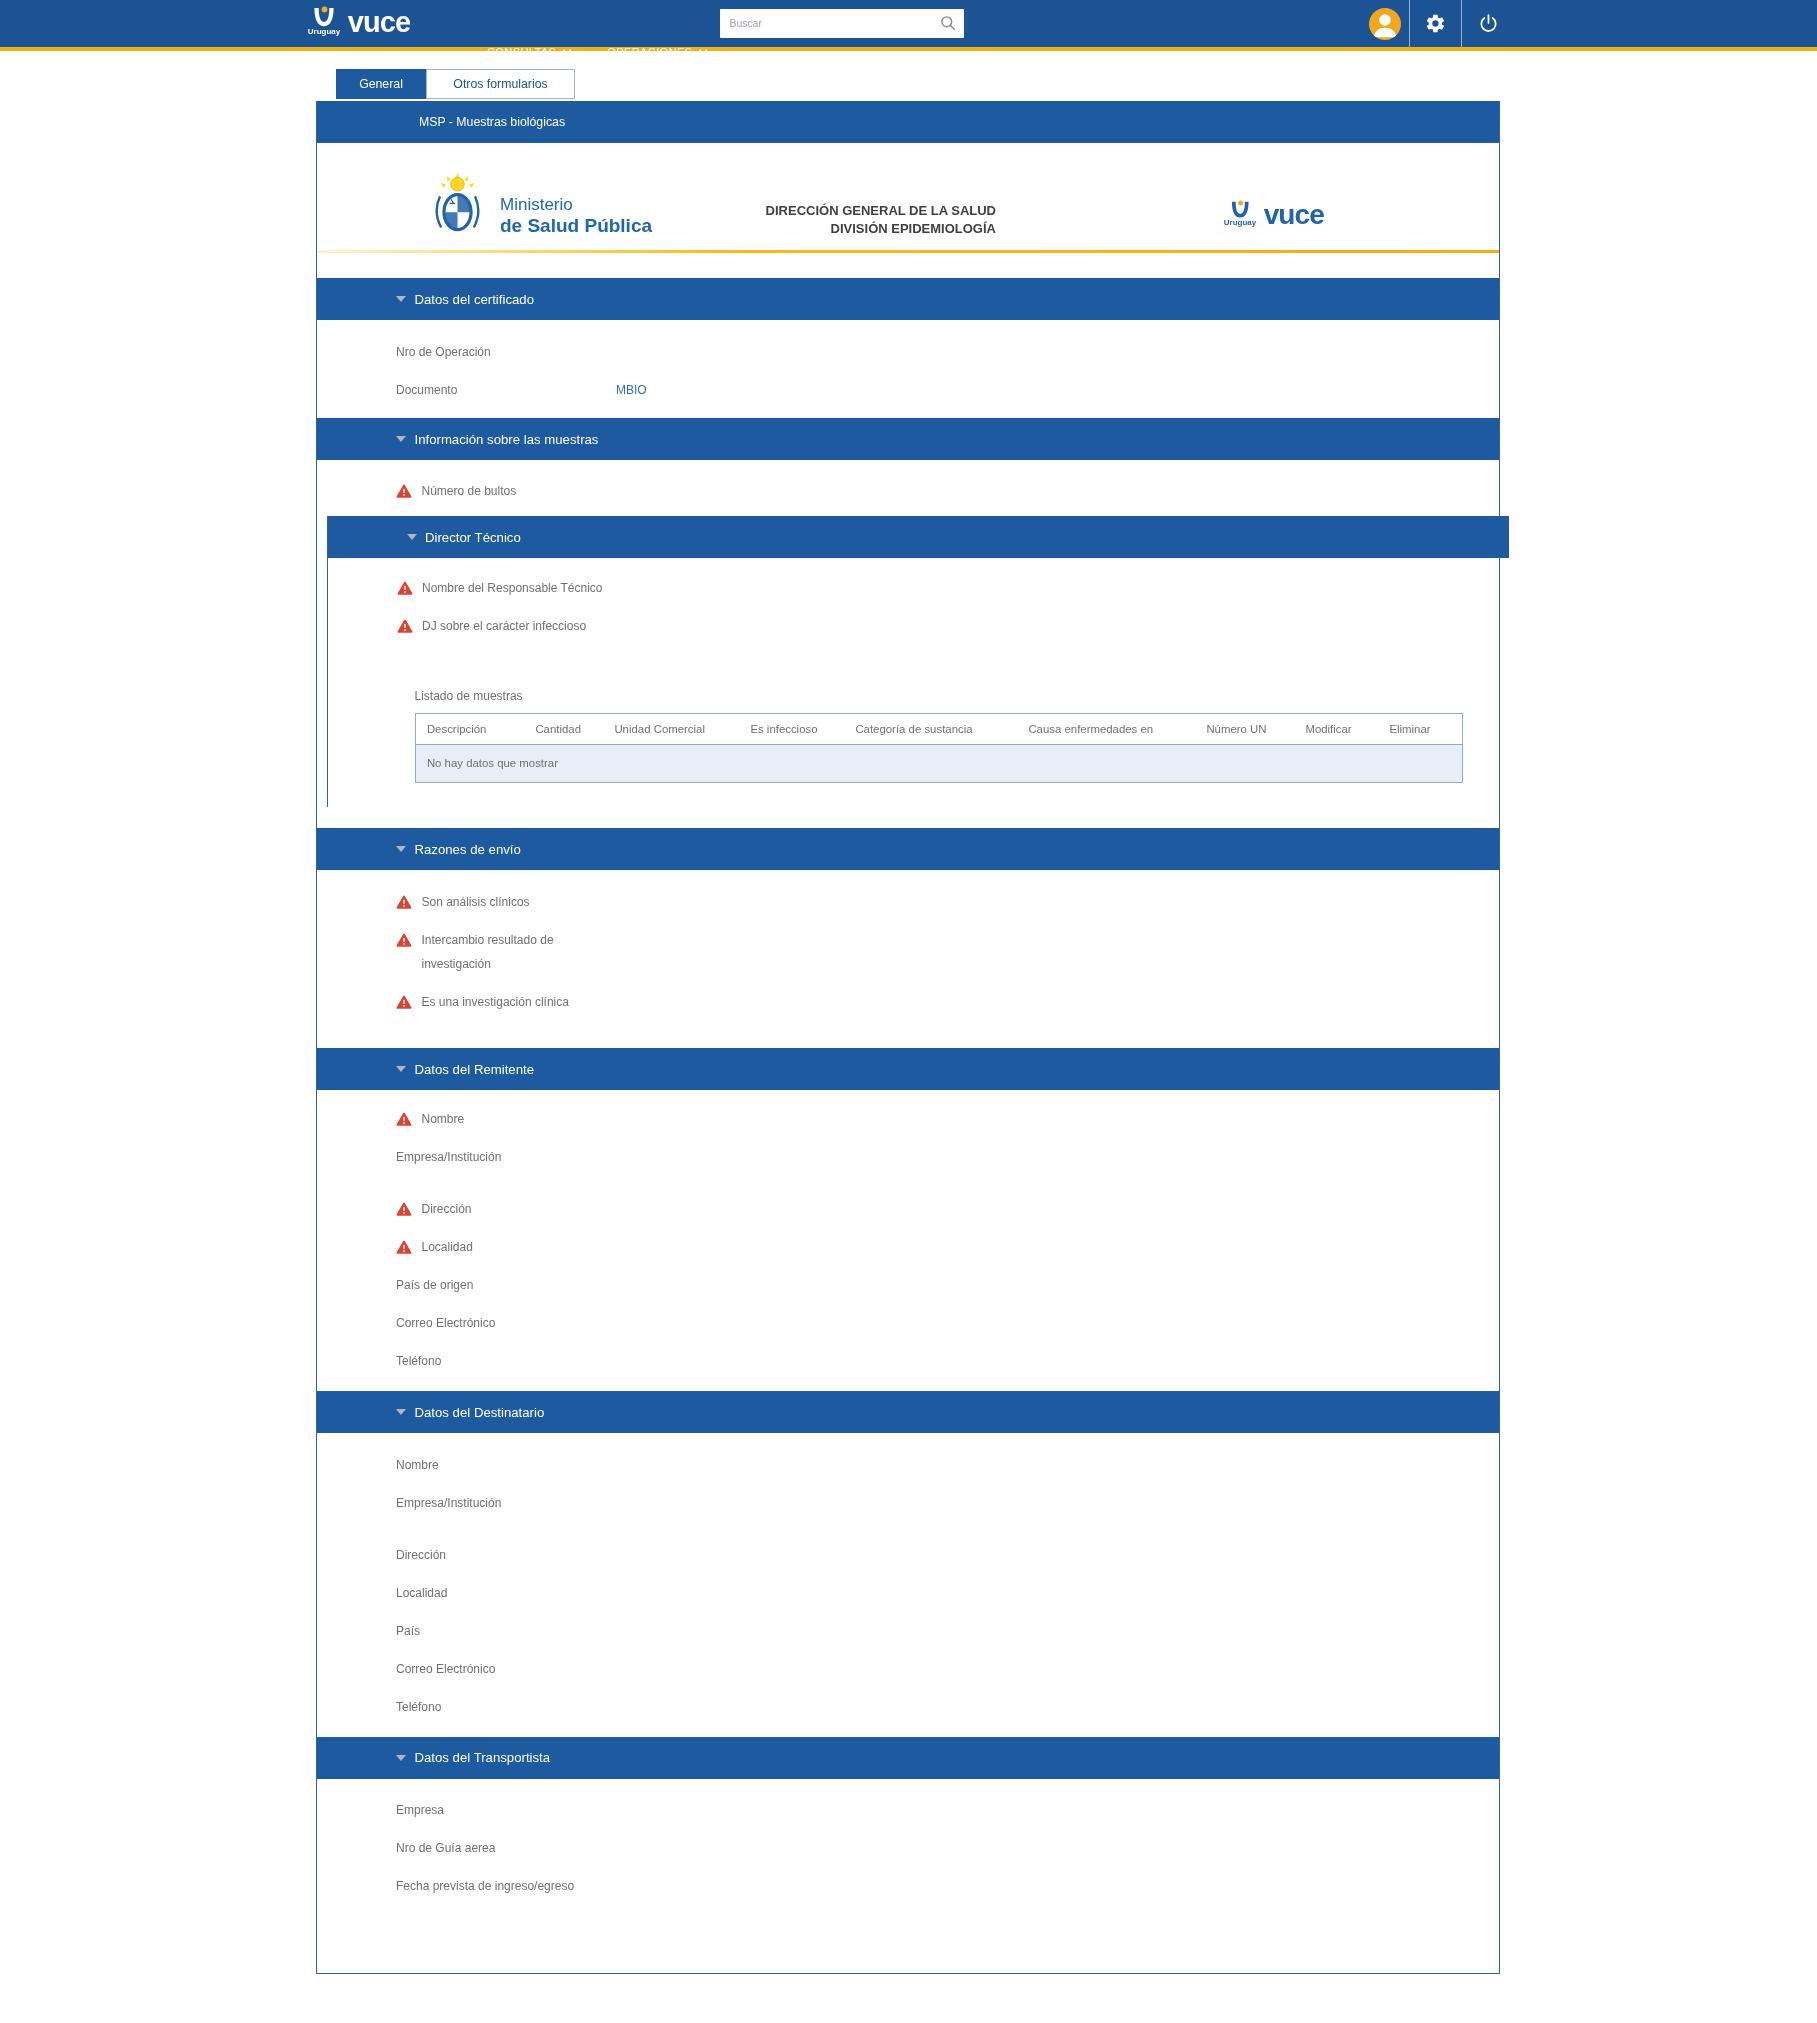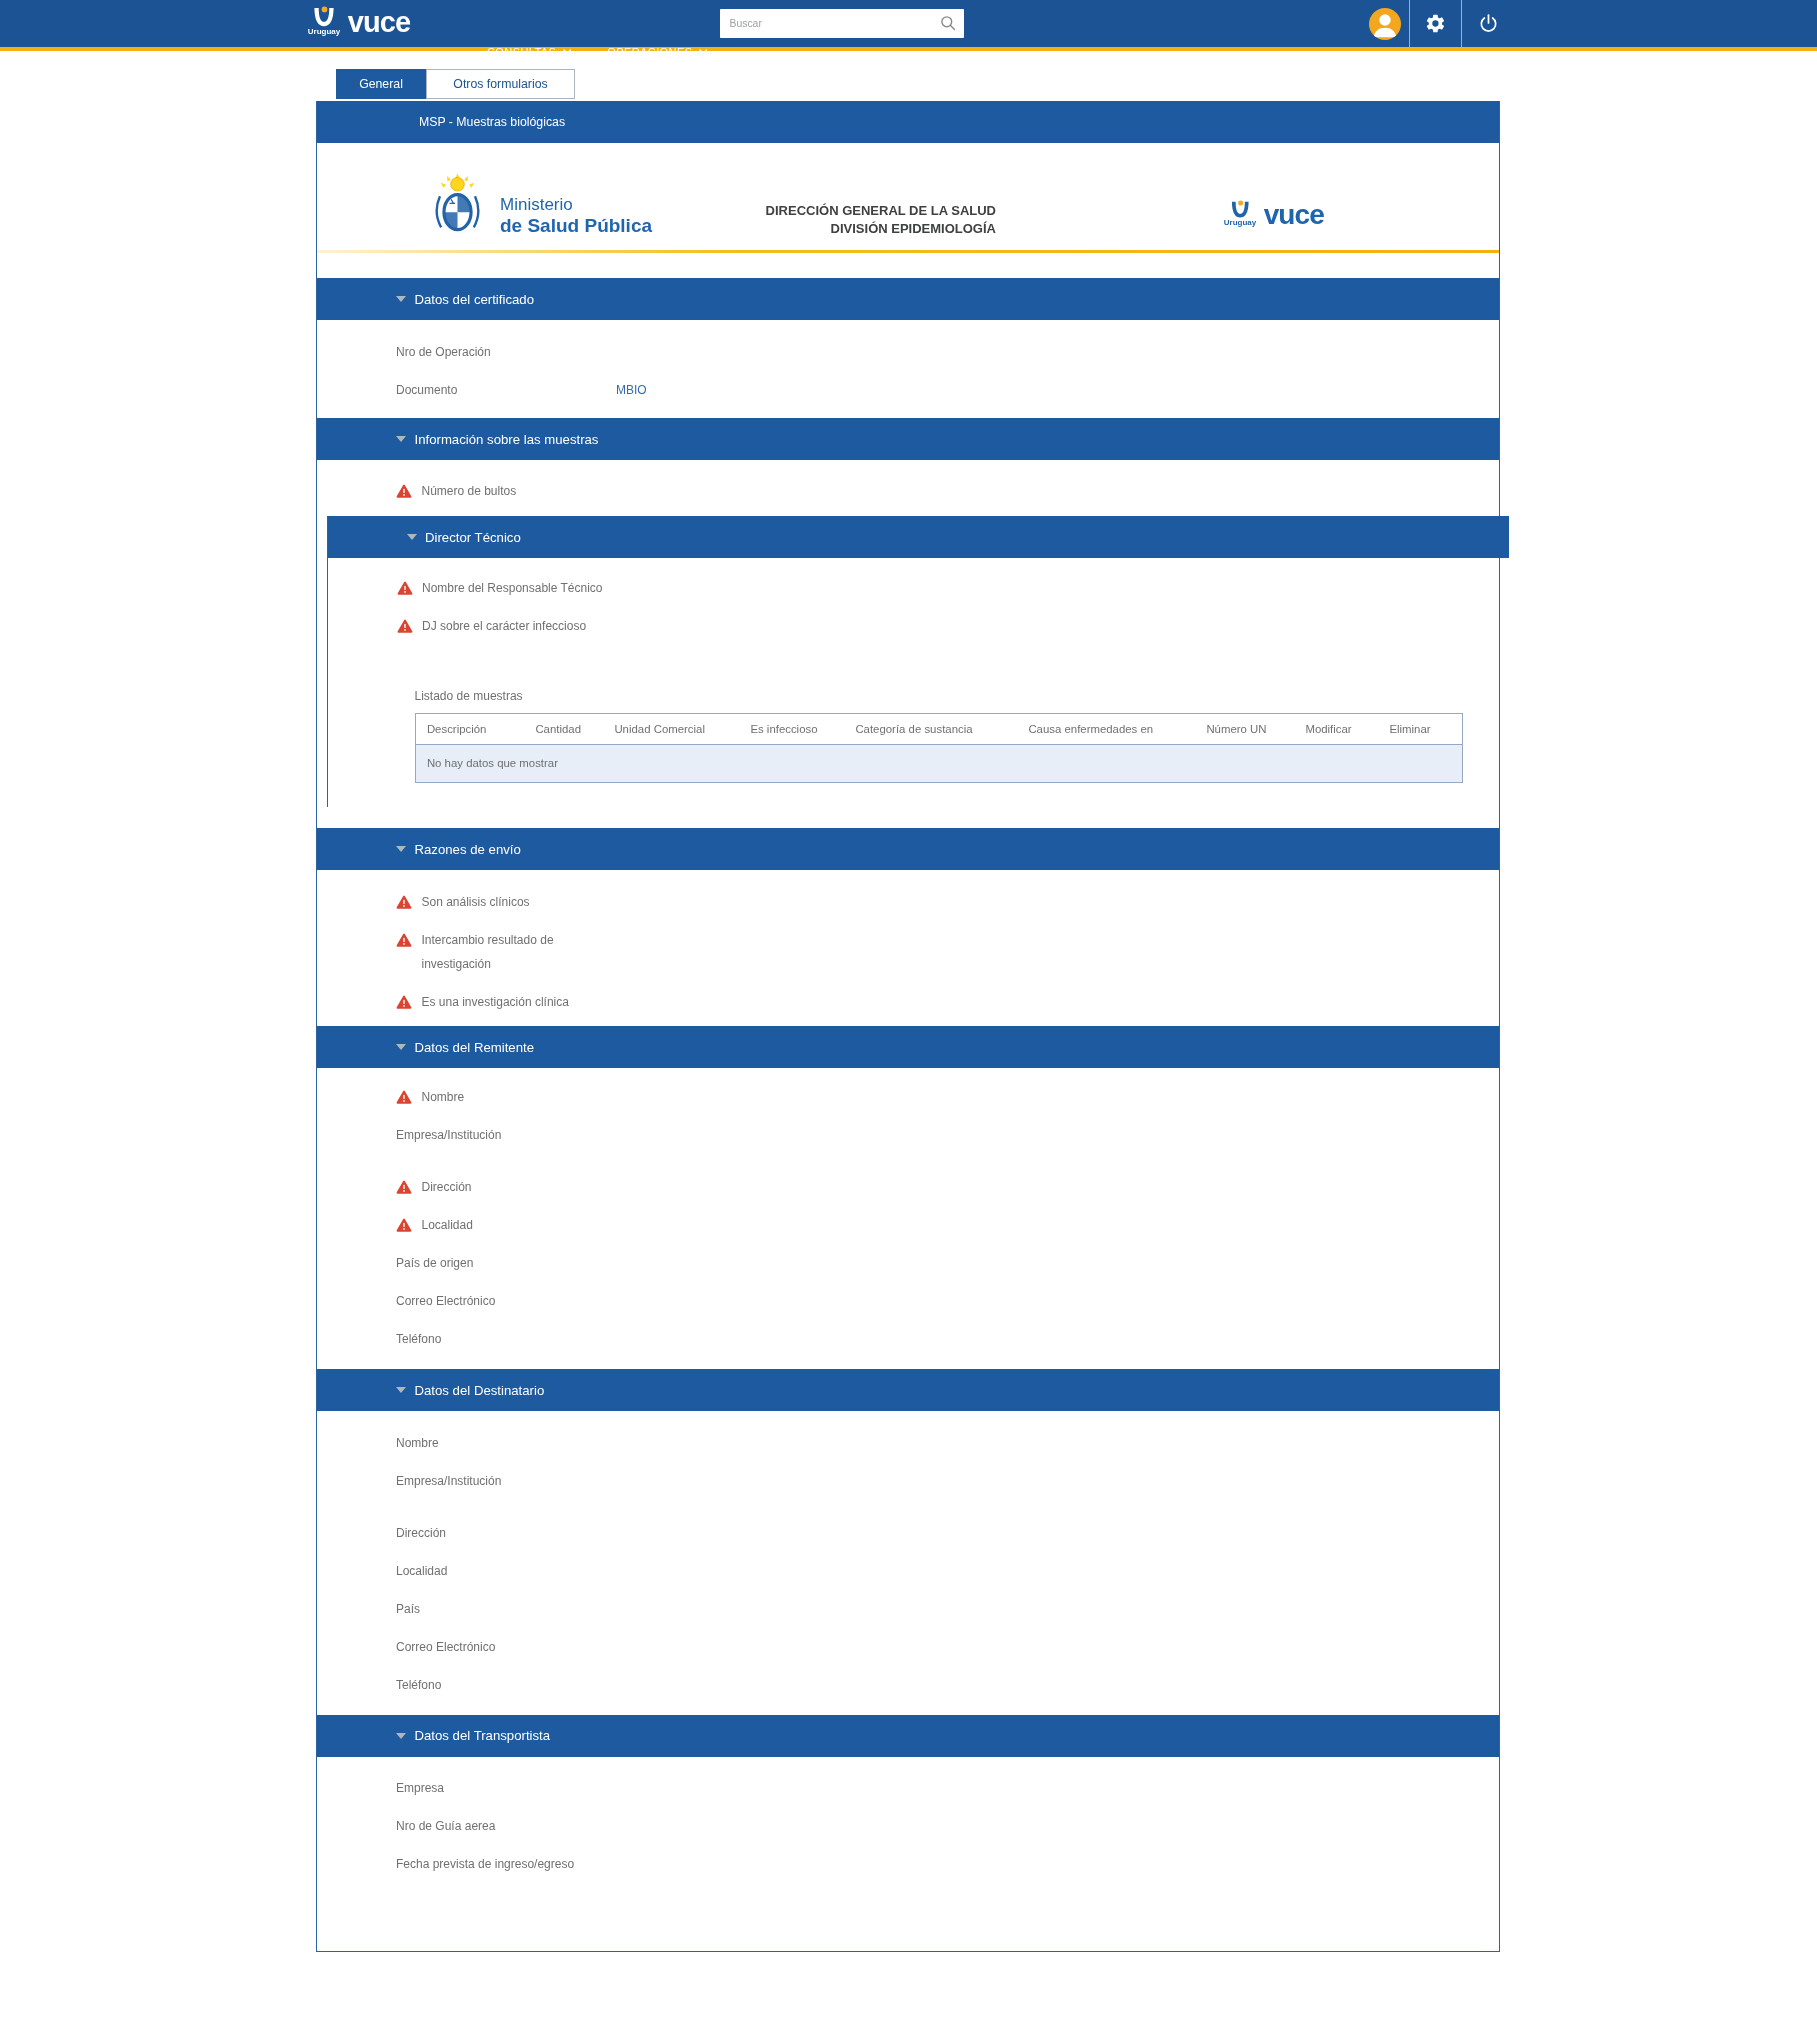--- a/index.html
+++ b/index.html
@@ -61,21 +61,21 @@
   .row { display:flex; align-items:center; height:38px; font-size:12px; color:#6F7072; }
   .warn { width:16px; height:14px; margin-right:9.5px; display:flex; flex:none; }
   .flabel { width:220px; flex:none; }
   .fvalue { color:#2F6EB6; }
   .row-gap { height:14px; }
   .row.two-line { height:62px; }
   .two-line .wrap-label { width:161px; line-height:24px; }
 
   .pad-cert { padding-top:12.3px; padding-bottom:9.5px; }
   .pad-info { padding-top:12.3px; padding-bottom:5.7px; }
-  .pad-razones { padding-top:13.2px; padding-bottom:5px; }
+  .pad-razones { padding-top:13.2px; padding-bottom:27px; }
   .pad-remitente { padding-top:9.5px; padding-bottom:11.4px; }
   .pad-destinatario { padding-top:13.2px; padding-bottom:10.4px; }
   .pad-transportista { padding-top:12.3px; padding-bottom:68px; }
 
   
   .nested { margin-left:9.5px; border-left:0.9px solid #2B62A0; padding-bottom:24.6px; }
   .nested .bar { margin-right:-10.4px; }
   .nested .section-content { padding-left:69px; padding-top:11.4px; }
   .listado-label { margin:44px 0 0 87px; font-size:12px; color:#6F7072; }
   .muestras-table { border-collapse:collapse; table-layout:fixed; width:1048px; margin:9.5px 0 0 87px; border:0.9px solid #93A9C6; }

